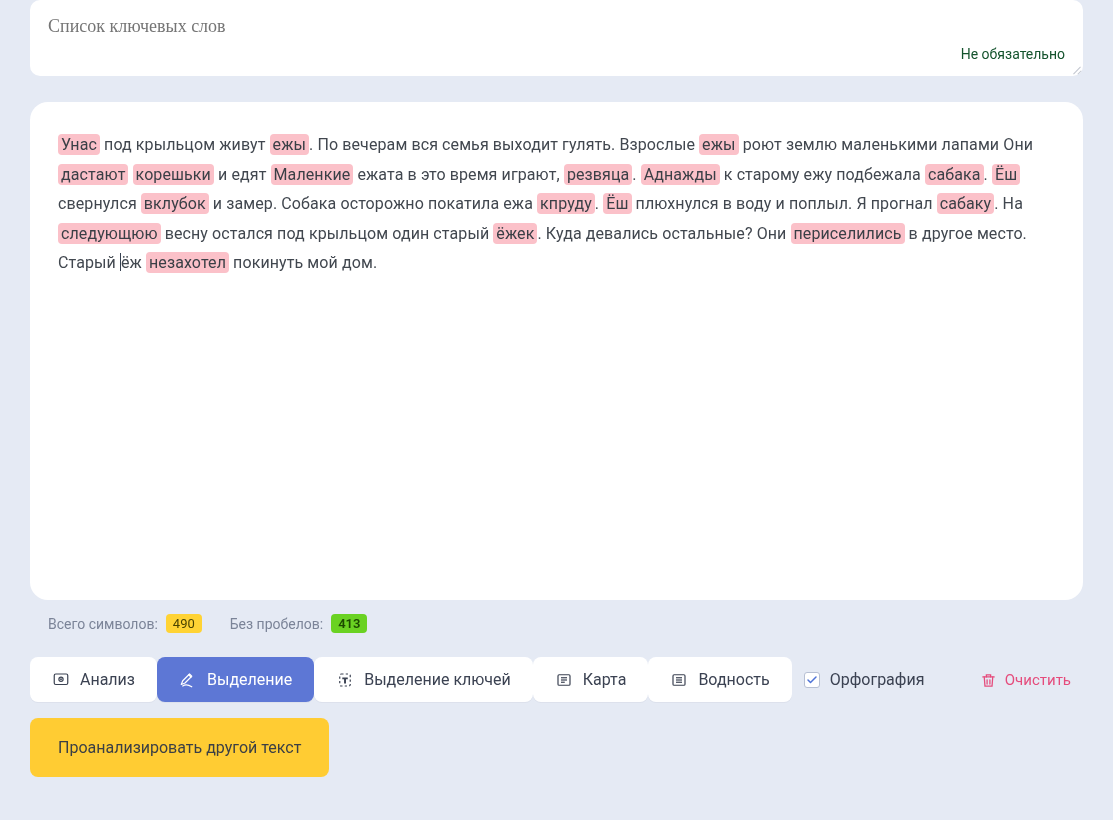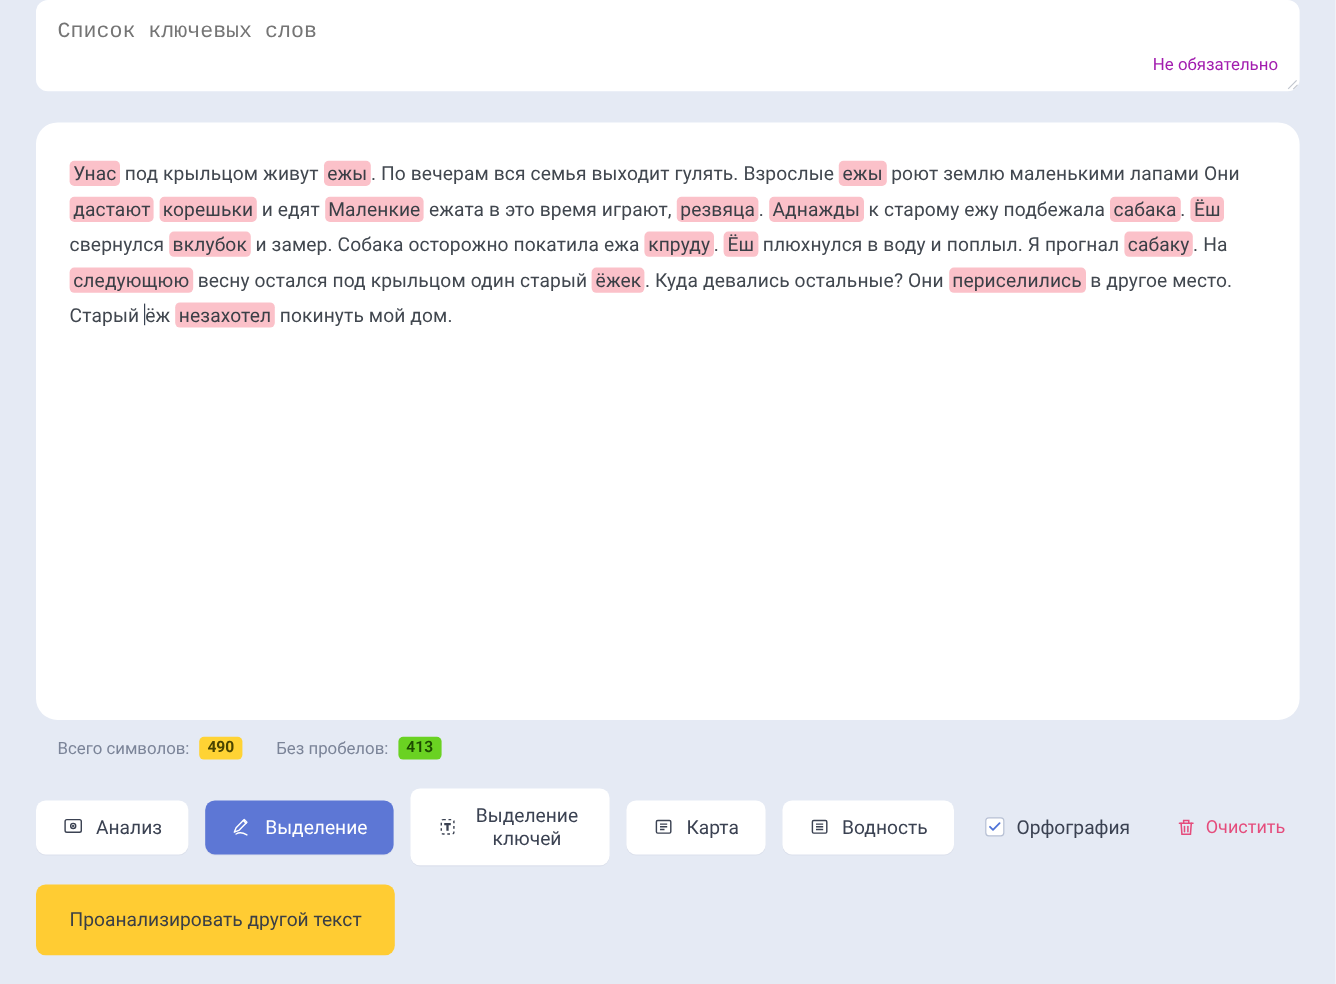--- a/index.html
+++ b/index.html
@@ -23,27 +23,27 @@
       height: 76px;
       margin-bottom: 26px;
     }
     .keywords-input {
       color: #a9b3c4;
       font-size: 18px;
       width: 100%;
       border: none;
       outline: none;
       background: transparent;
-      font-family: Liberation Mono, monospace;
+      font-family: Liberation Serif, serif;
     }
     .keywords-hint {
       position: absolute;
       right: 18px;
       bottom: 14px;
-      color: #a21caf;
+      color: #14532d;
       font-size: 14px;
     }
     .resize-handle {
       position: absolute;
       right: 2px;
       bottom: 2px;
       width: 10px;
       height: 10px;
       cursor: nwse-resize;
     }
@@ -87,37 +87,36 @@
       display: flex;
       align-items: center;
       gap: 8px;
       padding: 14px 18px;
       font-size: 14px;
       color: #7b8498;
     }
     .stat-badge-yellow {
       background: #ffd334;
       color: #4a4400;
-      font-weight: 700;
+      font-weight: 400;
       border-radius: 4px;
       padding: 2px 7px;
       font-size: 13px;
     }
     .stat-badge-green {
       background: #6ad222;
       color: #1c4b00;
       font-weight: 600;
       border-radius: 4px;
       padding: 2px 7px;
       font-size: 13px;
     }
     .toolbar {
       display: flex;
-      align-items: center;
-      gap: 14px;
+      align-items: flex-end;
       padding: 10px 0 16px 0;
     }
     .btn {
       background: #ffffff;
       border: none;
       border-radius: 8px;
       padding: 13px 22px;
       font-size: 16px;
       color: #3b4252;
       display: inline-flex;

